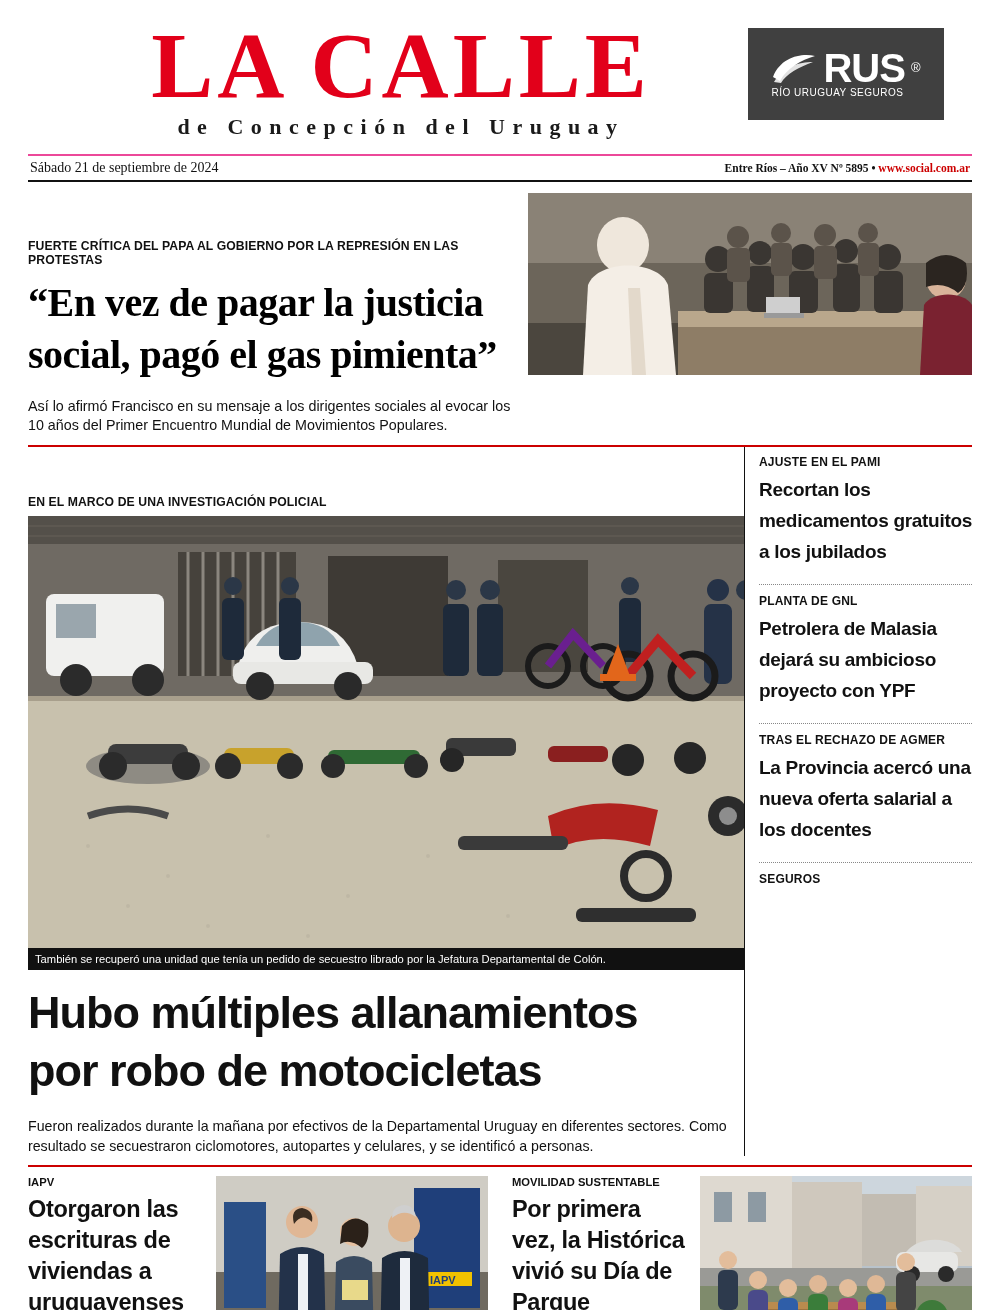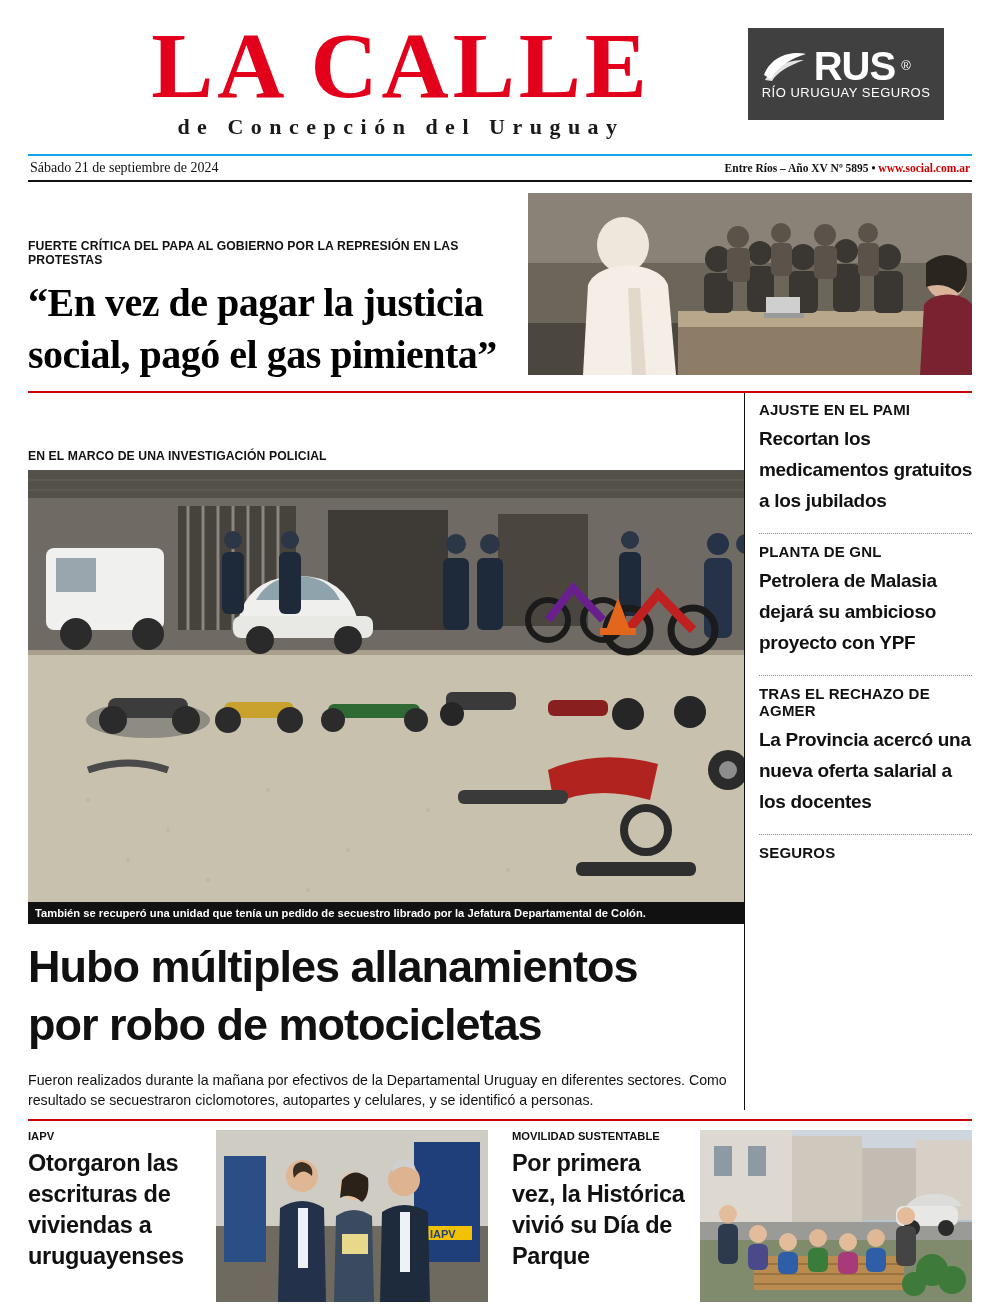--- a/index.html
+++ b/index.html
@@ -34,25 +34,25 @@
   .ad-box{
     position:absolute;right:28px;top:28px;
     width:196px;height:92px;
     background:#404040;
     display:flex;align-items:center;justify-content:center;
   }
   .ad-inner{display:flex;align-items:center;gap:6px;}
   .ad-swoosh{width:46px;height:34px;}
   .ad-brand{color:#fff;font-weight:bold;font-size:40px;line-height:34px;font-family:"Liberation Sans",sans-serif;letter-spacing:-1px;}
   .ad-reg{font-size:13px;vertical-align:super;}
-  .ad-tag{color:#fff;font-size:13px;letter-spacing:.5px;margin-top:2px;text-align:left;}
+  .ad-tag{color:#fff;font-size:10px;letter-spacing:.5px;margin-top:2px;text-align:left;}
 
   .dateline{
     position:relative;
-    border-top:2px solid #0ea5e9;
+    border-top:2px solid #ec4899;
     border-bottom:2px solid #111;
     height:24px;
     display:flex;align-items:center;justify-content:space-between;
     margin-top:4px;
   }
   .dateline .date{font-family:"Liberation Serif",serif;font-size:14px;color:#111;padding-left:2px;}
   .dateline .meta{font-family:"Liberation Serif",serif;font-size:11.5px;font-weight:bold;color:#111;padding-right:2px;}
   .dateline .meta .url{color:#cc0000;}
 
   
@@ -74,35 +74,35 @@
   .lead-photo{
     width:450px;height:182px;position:relative;overflow:hidden;border:0;
     background:#4a4a4a;
     margin-top:2px;
   }
 
   .rule-red{border-top:2.5px solid #cc0000;margin-top:10px;}
 
   
   .mid{display:flex;gap:0;}
-  .mid-left{width:716px;padding-top:8px;padding-right:14px;box-sizing:border-box;}
+  .mid-left{width:716px;padding-right:14px;box-sizing:border-box;}
   .mid-right{width:228px;padding-top:8px;padding-left:14px;box-sizing:border-box;border-left:1.5px solid #111;}
 
   .mid-photo{width:716px;height:432px;position:relative;overflow:hidden;background:#9a937f;margin-top:7px;}
   .photo-caption{
-    background:#111;color:#fff;font-size:11.2px;padding:5px 7px;width:716px;box-sizing:border-box;font-weight:bold;
+    background:#111;color:#fff;font-size:11.2px;padding:5px 7px;width:716px;box-sizing:border-box;
   }
   .mid-headline{
     font-family:"Liberation Sans",sans-serif;font-weight:bold;
     font-size:45px;line-height:58px;letter-spacing:-1px;margin-top:14px;color:#111;
   }
   .mid-sub{font-size:14.2px;line-height:20px;margin-top:16px;color:#111;}
 
   .side-item{padding-bottom:8px;}
-  .side-kicker{font-size:15px;font-weight:bold;letter-spacing:.2px;color:#111;}
+  .side-kicker{font-size:12px;font-weight:bold;letter-spacing:.2px;color:#111;}
   .side-head{
     font-family:"Liberation Sans",sans-serif;font-weight:bold;
     font-size:19px;line-height:31px;margin-top:5px;color:#111;letter-spacing:-0.3px;
   }
   .dotted{border-top:1.5px dotted #888;margin:9px 0 9px 0;}
 
   
   .bottom{display:flex;border-top:2.5px solid #cc0000;margin-top:9px;padding-top:9px;gap:0;}
   .bcol{display:flex;gap:10px;}
   .b-text{width:178px;}
@@ -145,20 +145,21 @@
     <div class="meta"><span>Entre Ríos – Año XV Nº 5895 • </span><span class="url">www.social.com.ar</span></div>
   </div>
 
   <div class="lead">
     <div class="lead-left">
       <div class="kicker">FUERTE CRÍTICA DEL PAPA AL GOBIERNO POR LA REPRESIÓN EN LAS PROTESTAS</div>
       <div class="lead-headline">
         <div>“En vez de pagar la justicia</div>
         <div>social, pagó el gas pimienta”</div>
       </div>
+      <div class="lead-sub">Así lo afirmó Francisco en su mensaje a los dirigentes sociales al evocar los 10 años del Primer Encuentro Mundial de Movimientos Populares.</div>
     </div>
 
     <div class="lead-photo">
       <svg width="450" height="182" viewBox="0 0 450 182">
         <rect width="450" height="182" fill="#6e6a63"></rect>
         <rect x="0" y="0" width="450" height="70" fill="#8a8276"></rect>
         <rect x="0" y="70" width="450" height="60" fill="#6c655a"></rect>
         <rect x="0" y="130" width="450" height="52" fill="#4b463e"></rect>
 
         <ellipse cx="95" cy="52" rx="26" ry="28" fill="#efe7dc"></ellipse>

